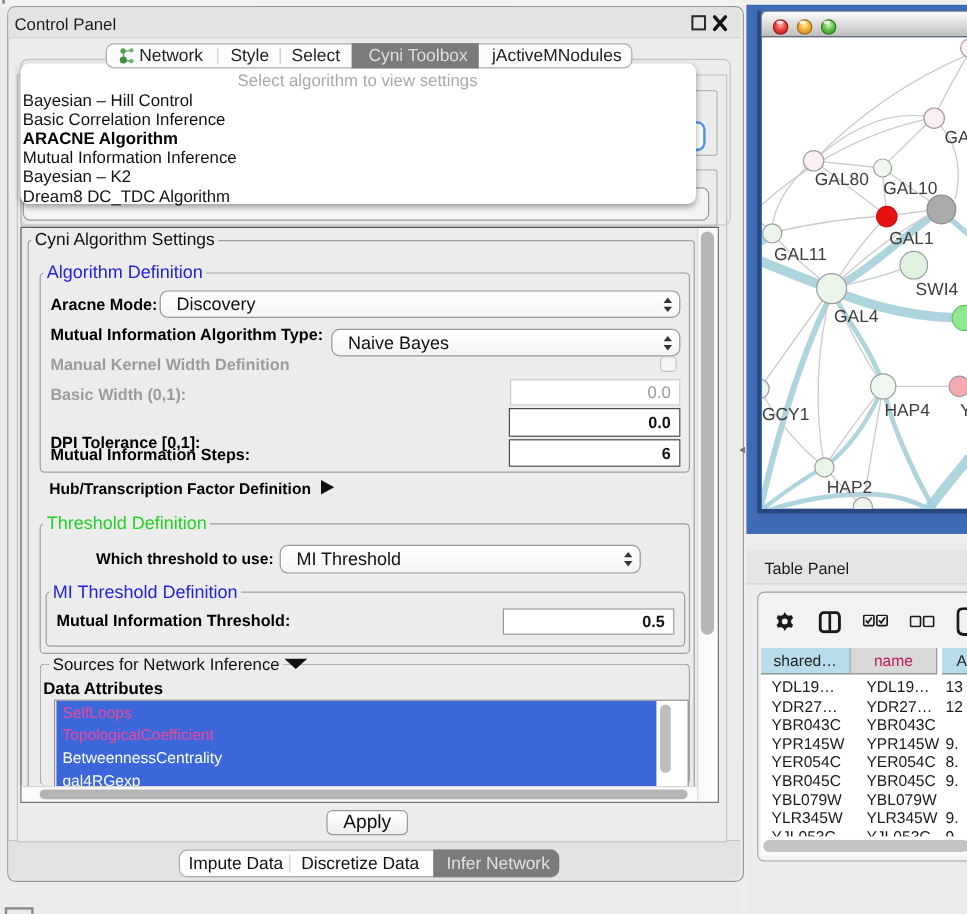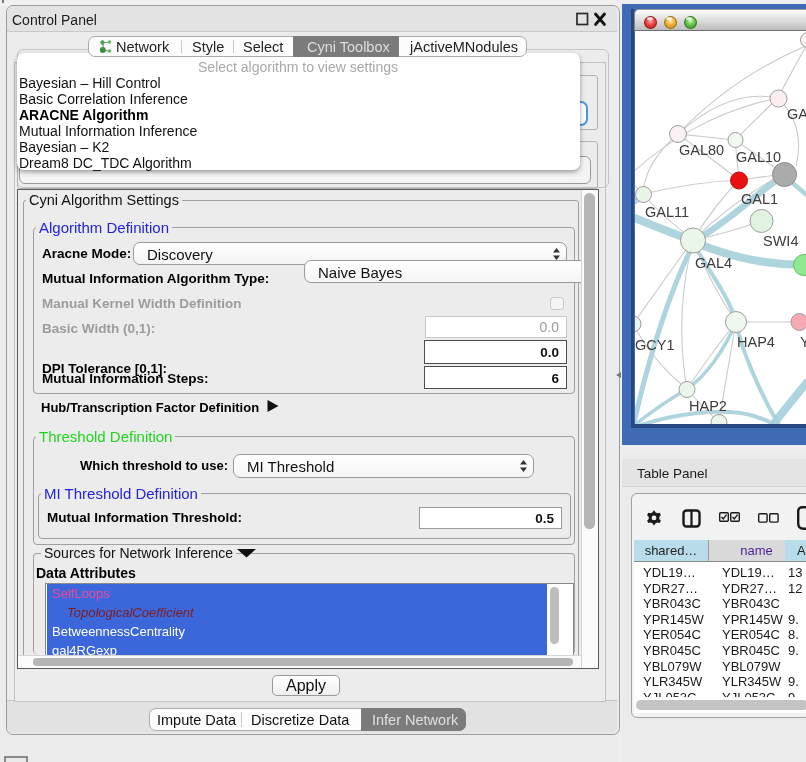--- a/index.html
+++ b/index.html
@@ -62,21 +62,21 @@
 
   <div class="lbl bold" style="left:42px;top:246px;font-size:13.5px;">Aracne Mode:</div>
   <div class="combo" style="left:133px;top:242px;width:432px;height:21px;">
     <span class="ct">Discovery</span>
     <svg width="9" height="14" viewBox="0 0 9 14">
         <path d="M4.5 1 L8 5.4 L1 5.4 Z M4.5 13 L1 8.6 L8 8.6 Z" fill="#333"></path>
       </svg>
   </div>
 
   <div class="lbl bold" style="left:42px;top:270.5px;font-size:13.5px;">Mutual Information Algorithm Type:</div>
-  <div class="combo" style="left:276px;top:260px;width:289px;height:21px;margin-left:28px;">
+  <div class="combo" style="left:276px;top:274px;width:289px;height:21px;">
     <span class="ct">Naive Bayes</span>
     <svg width="9" height="14" viewBox="0 0 9 14">
         <path d="M4.5 1 L8 5.4 L1 5.4 Z M4.5 13 L1 8.6 L8 8.6 Z" fill="#333"></path>
       </svg>
   </div>
 
   <div class="lbl bold" style="left:42px;top:296px;font-size:13.5px;color:#9c9c9c;">Manual Kernel Width Definition</div>
   <div class="abs" style="left:550px;top:297px;width:14px;height:13px;background:#f5f5f5;
        border:1px solid #c5c5c5;border-radius:3.5px;box-sizing:border-box;"></div>
 
@@ -122,21 +122,21 @@
   <div class="grplbl" style="left:41px;top:546px;color:#111;font-size:14px;line-height:14px;background:#ececec;">Sources for Network Inference</div>
   <svg class="abs" style="left:236px;top:548px;" width="21" height="10" viewBox="0 0 21 10">
     <path d="M1 1 L20 1 L10.5 9.5 Z" fill="#111"></path>
     </svg>
   <div class="lbl bold" style="left:36px;top:565px;font-size:14px;">Data Attributes</div>
 
   <div class="abs" style="left:45px;top:583px;width:529px;height:73px;background:#fff;
        border:1px solid #8a8a8a;box-sizing:border-box;overflow:hidden;">
      <div class="abs" style="left:1px;top:0px;width:500px;height:76px;background:#3c67da;"></div>
      <div class="lbl" style="left:6px;top:2px;font-size:13px;color:#ec4899;">SelfLoops</div>
-     <div class="lbl" style="left:21px;top:21px;font-size:13px;color:#7f1d1d;font-style:italic;">TopologicalCoefficient</div>
+     <div class="lbl" style="left:6px;top:21px;font-size:13px;color:#ec4899;">TopologicalCoefficient</div>
      <div class="lbl" style="left:6px;top:40px;font-size:13px;color:#fff;">BetweennessCentrality</div>
      <div class="lbl" style="left:6px;top:59px;font-size:13px;color:#fff;">gal4RGexp</div>
      <div class="abs" style="left:504px;top:3px;width:9px;height:57px;background:#bdbdbd;border-radius:4.5px;"></div>
   </div>
 
   <div class="abs" style="left:581px;top:190px;width:17px;height:478px;background:#fbfbfb;border-left:1px solid #d5d5d5;box-sizing:border-box;"></div>
   <div class="abs" style="left:583.5px;top:193px;width:11px;height:336px;background:#b5b5b5;border-radius:5.5px;"></div>
   <div class="abs" style="left:18px;top:655px;width:563px;height:13px;background:#fbfbfb;border-top:1px solid #d5d5d5;box-sizing:border-box;"></div>
   <div class="abs" style="left:33px;top:658px;width:540px;height:8px;background:#b5b5b5;border-radius:4px;"></div>
 
@@ -304,22 +304,22 @@
     <rect x="0.7" y="0.7" width="8.4" height="8.4" rx="1" fill="none" stroke="#1a1a1a" stroke-width="1.4"></rect>
     <rect x="11.7" y="0.7" width="8.4" height="8.4" rx="1" fill="none" stroke="#1a1a1a" stroke-width="1.4"></rect>
   </svg>
   <svg class="abs" style="left:797px;top:506px;" width="9" height="24" viewBox="0 0 9 24">
     <path d="M5.5 1.2 L9 1.2 M5.5 1.2 Q1.2 1.2 1.2 5.5 L1.2 17.5 Q1.2 22.8 6.5 22.8 L9 22.8" fill="none" stroke="#1a1a1a" stroke-width="2.4"></path>
   </svg>
 
   <div class="abs" style="left:634px;top:540px;width:172px;height:158px;background:#fff;overflow:hidden;">
     <div class="abs" style="left:0;top:0;width:75px;height:22px;background:#b9dcea;border-right:1px solid #9a9a9a;border-bottom:1px solid #8a8a8a;box-sizing:border-box;
          text-align:center;font-size:13px;color:#222;line-height:21px;">shared…</div>
-    <div class="abs" style="left:75px;top:0;width:96px;height:22px;background:#d9d9d9;border-right:1px solid #9a9a9a;border-bottom:1px solid #8a8a8a;box-sizing:border-box;
-         text-align:center;font-size:13px;color:#4c1d95;line-height:21px;">name</div>
+    <div class="abs" style="left:75px;top:0;width:72px;height:22px;background:#d9d9d9;border-right:1px solid #9a9a9a;border-bottom:1px solid #8a8a8a;box-sizing:border-box;
+         text-align:center;font-size:13px;color:#be185d;line-height:21px;">name</div>
     <div class="abs" style="left:151px;top:0;width:21px;height:22px;background:#b9dcea;border-bottom:1px solid #8a8a8a;box-sizing:border-box;
          font-size:13px;color:#222;line-height:21px;padding-left:12px;">A</div>
     <div class="lbl" style="left:9px;top:25px;font-size:13px;color:#1a1a1a;line-height:15.6px;">
       YDL19…<br>YDR27…<br>YBR043C<br>YPR145W<br>YER054C<br>YBR045C<br>YBL079W<br>YLR345W<br>YJL053C</div>
     <div class="lbl" style="left:88px;top:25px;font-size:13px;color:#1a1a1a;line-height:15.6px;">
       YDL19…<br>YDR27…<br>YBR043C<br>YPR145W<br>YER054C<br>YBR045C<br>YBL079W<br>YLR345W<br>YJL053C</div>
     <div class="lbl" style="left:154px;top:25px;font-size:13px;color:#1a1a1a;line-height:15.6px;">
       13<br>12<br>&nbsp;<br>9.<br>8.<br>9.<br>&nbsp;<br>9.<br>9.</div>
   </div>
 

